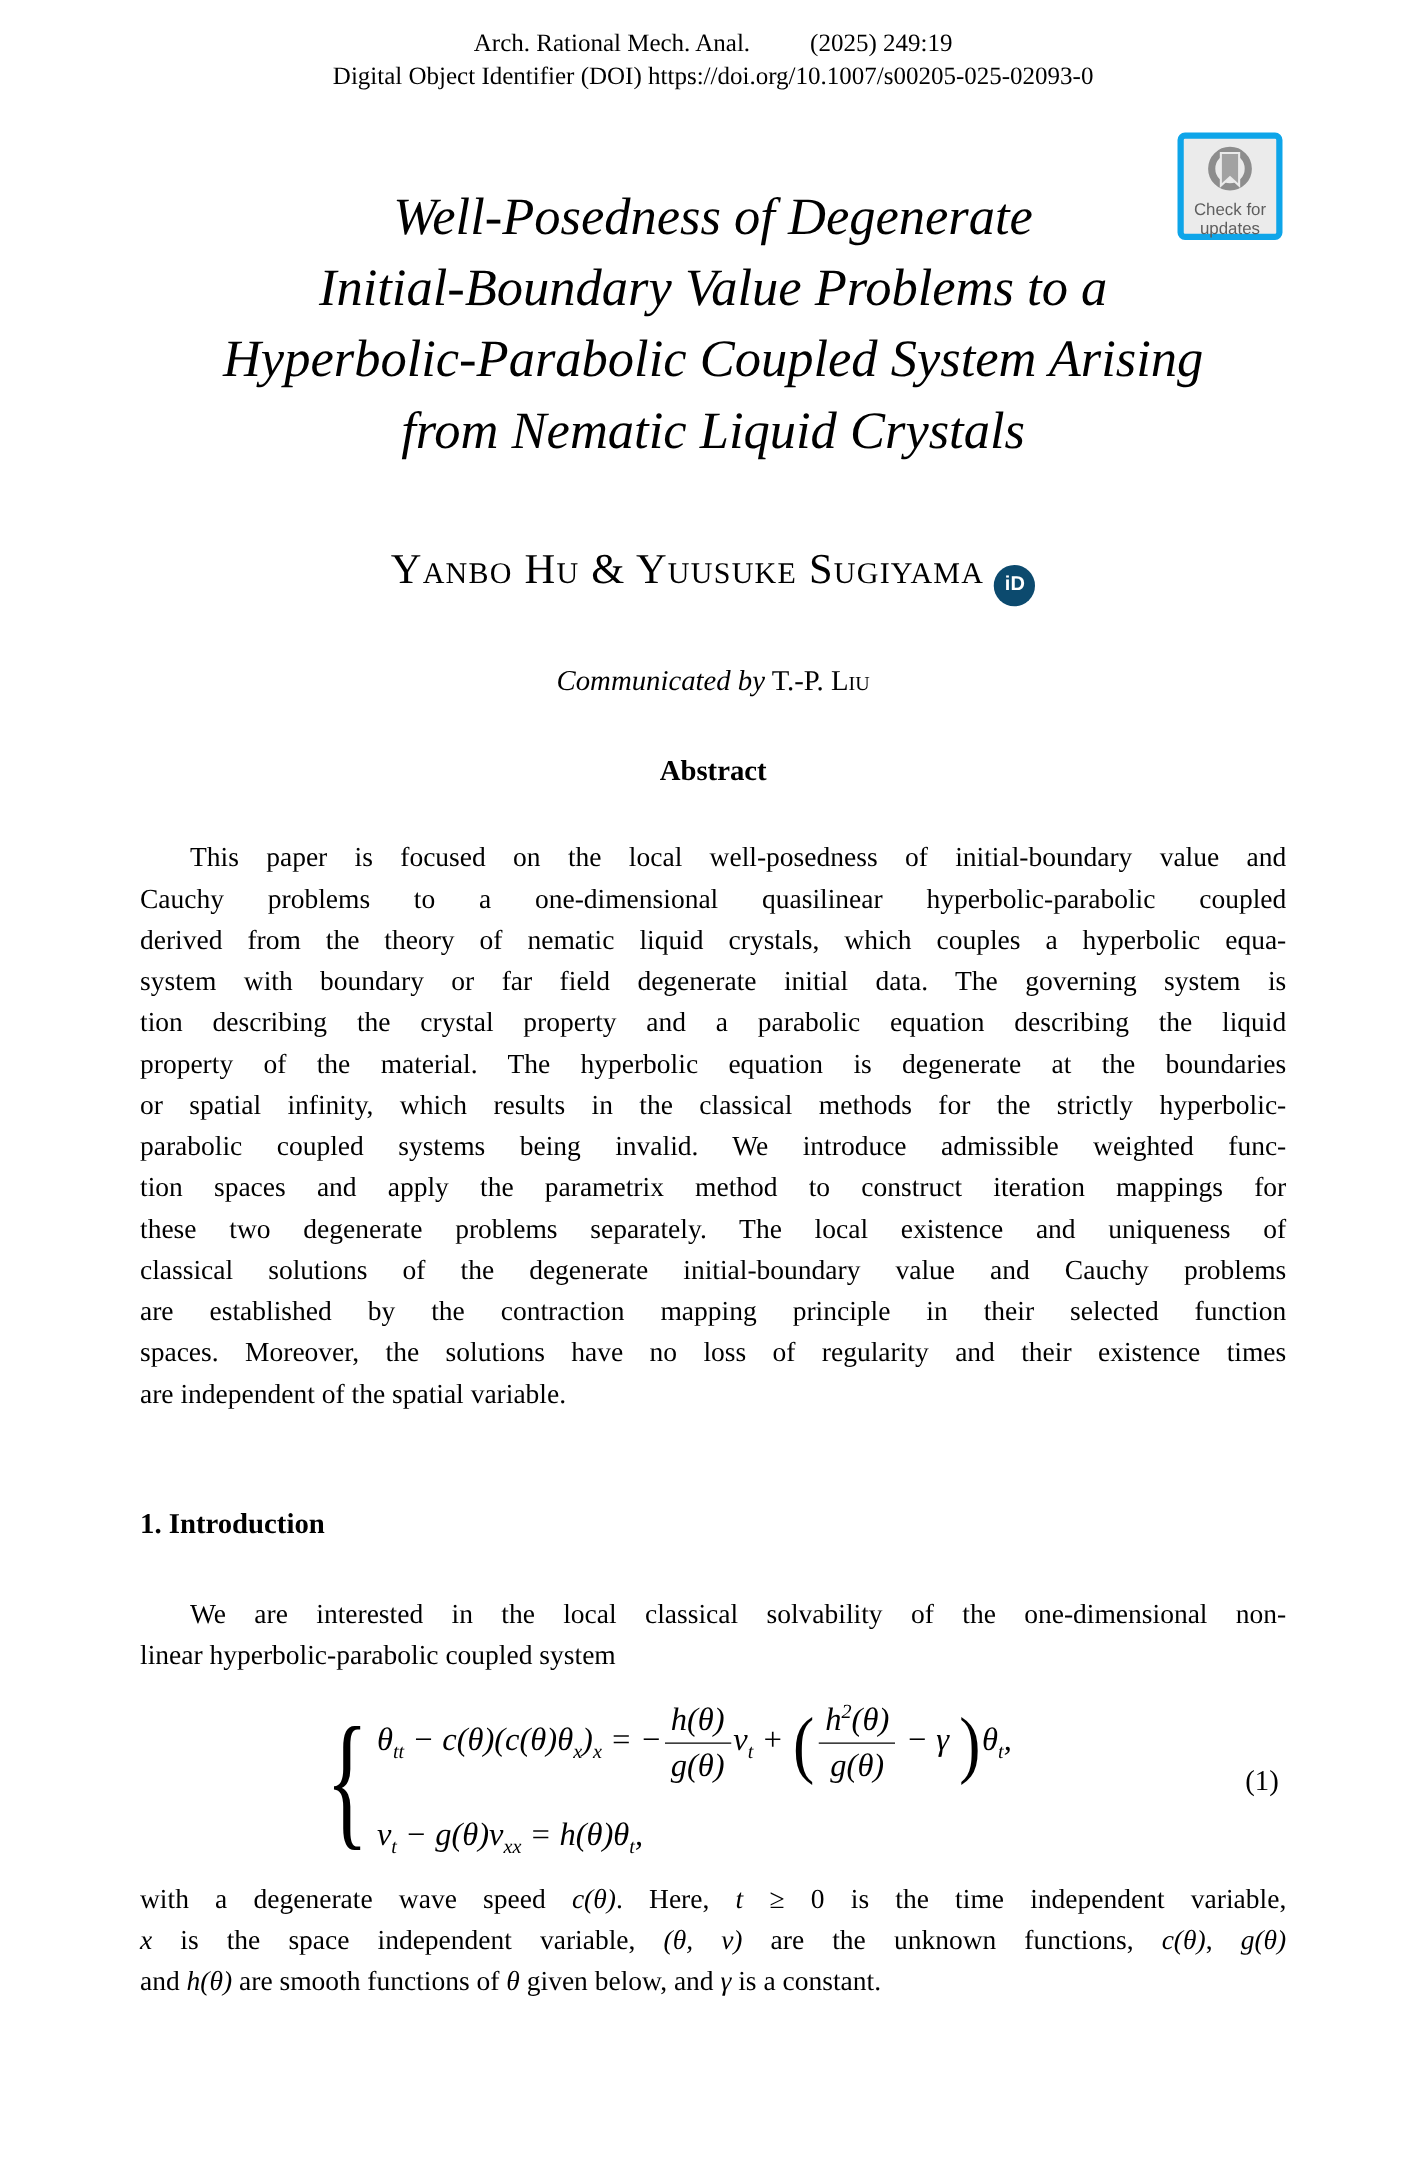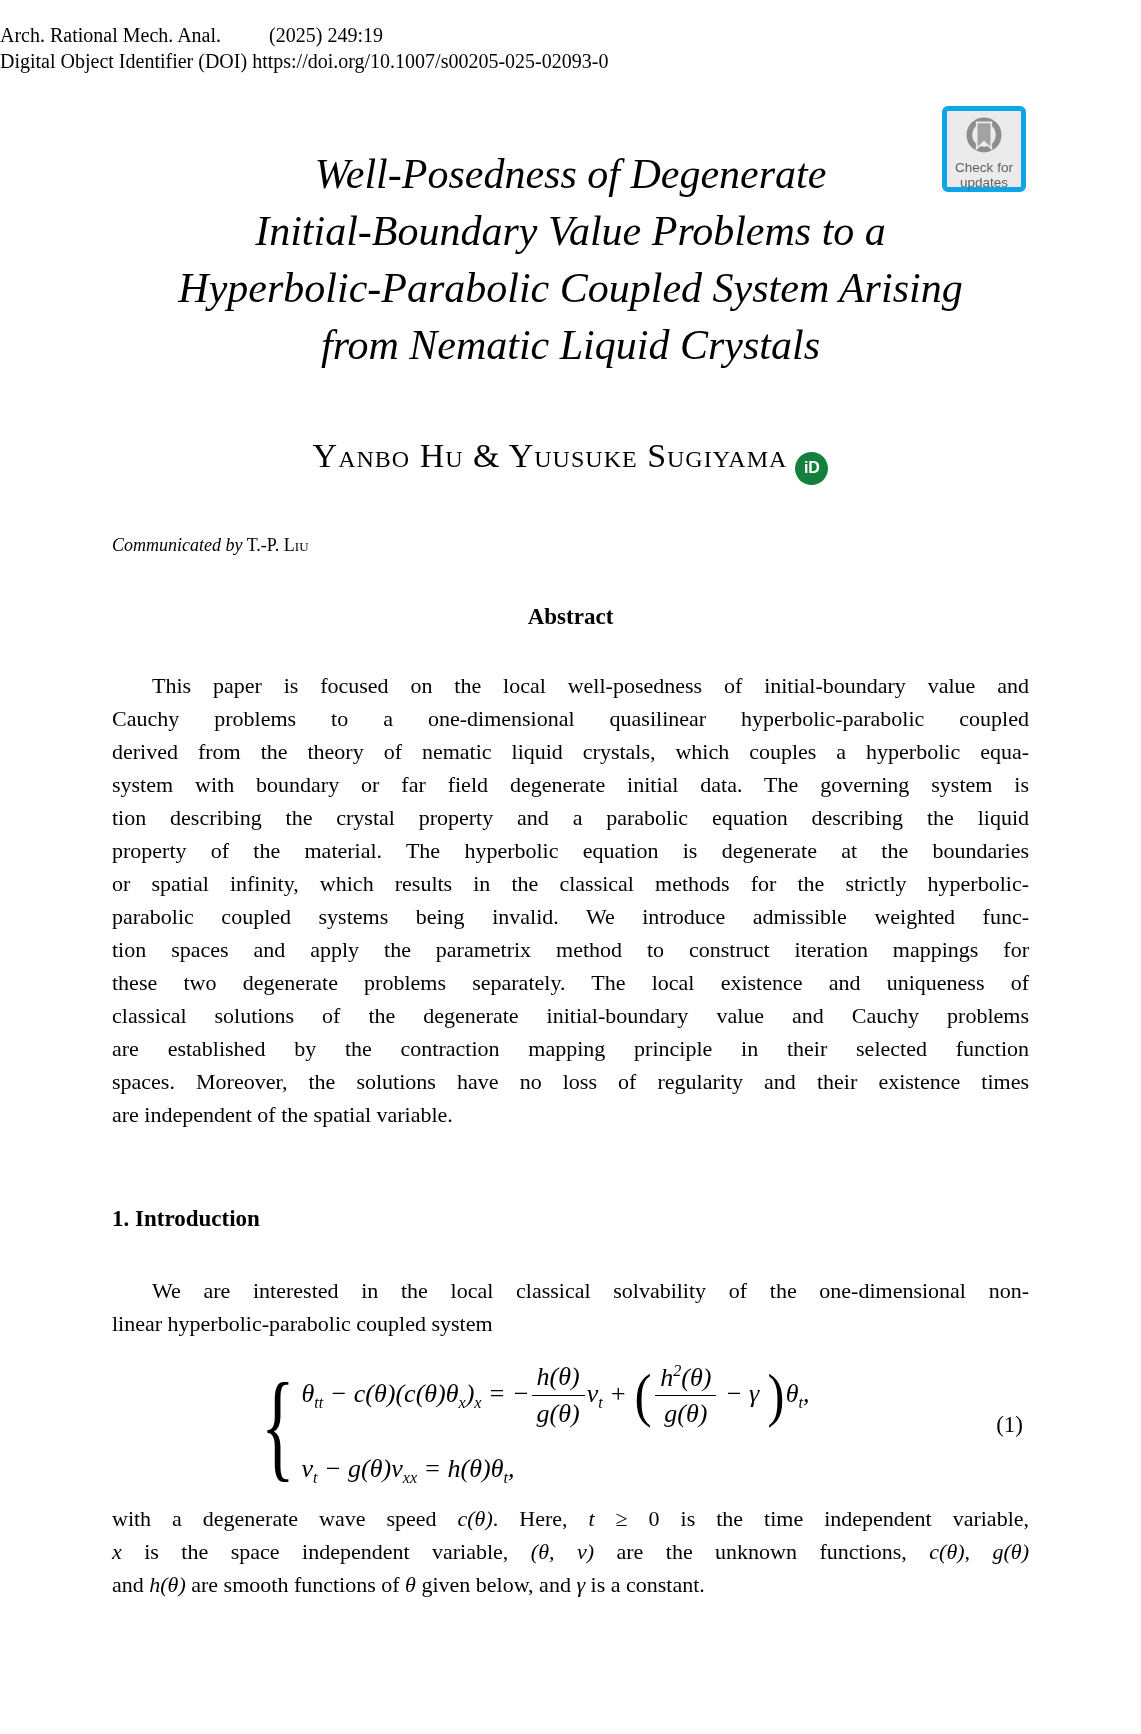--- a/index.html
+++ b/index.html
@@ -7,21 +7,21 @@
     position:relative;
     width:1141px;height:1734px;
     background:#ffffff;
     color:#000;
     font-family:"Liberation Serif","DejaVu Serif",serif;
     overflow:hidden;
   }
   .body-col{width:917px;margin-left:112px;}
 
   
-  .jheader{padding-top:22px;text-align:left;font-size:20px;line-height:26px;}
+  .jheader{padding-top:22px;text-align:center;font-size:20px;line-height:26px;}
   .jheader .hgap{display:inline-block;width:48px;}
   .doi-link{color:#000;text-decoration:none;}
 
   
   .badge{
     position:absolute;left:942px;top:106px;width:84px;height:86px;
     background:#ebebeb;border:5px solid #0ea5e9;border-radius:6px;
     box-sizing:border-box;text-align:center;cursor:pointer;
     font-family:"Liberation Sans","DejaVu Sans",sans-serif;
   }
@@ -37,21 +37,21 @@
     font-size:34px;line-height:40px;letter-spacing:1px;}
   .orcid{
     display:inline-flex;width:33px;height:33px;border-radius:50%;
     align-items:center;justify-content:center;vertical-align:-6px;
     color:#fff;font-family:"Liberation Sans","DejaVu Sans",sans-serif;
     font-size:16px;font-weight:bold;font-variant:normal;letter-spacing:0;
     margin-left:8px;cursor:pointer;
   }
 
   
-  .communicated{margin-top:46px;font-size:18px;line-height:28px;}
+  .communicated{margin-top:46px;text-align:center;font-size:23px;line-height:28px;}
   .communicated .pref{font-style:italic;}
   .communicated .name{font-variant:small-caps;}
 
   
   .abs-heading{margin-top:43px;text-align:center;font-weight:bold;font-size:23px;line-height:30px;}
   .para{font-size:22px;line-height:33px;}
   .abstract-para{margin-top:37px;}
   .justify .line{text-align:justify;text-align-last:justify;}
   .justify .line:last-child{text-align-last:left;}
   .indent-first .line:first-child{text-indent:40px;}
@@ -115,21 +115,21 @@
   <div class="body-col">
 
     <div class="title">
         <div class="line">Well-Posedness of Degenerate</div>
         <div class="line">Initial-Boundary Value Problems to a</div>
         <div class="line">Hyperbolic-Parabolic Coupled System Arising</div>
         <div class="line">from Nematic Liquid Crystals</div>
       </div>
 
     <div class="authors">
-      <span>Yanbo Hu &amp; Yuusuke Sugiyama</span><span class="orcid" style="background: #15803d;">iD</span>
+      <span>Yanbo Hu &amp; Yuusuke Sugiyama</span><span class="orcid" style="background: #0c4a6e;">iD</span>
     </div>
 
     <div class="communicated">
       <span class="pref">Communicated by</span><span class="name"> T.-P. Liu</span>
     </div>
 
     <div class="abs-heading">Abstract</div>
     <div class="para abstract-para justify indent-first">
         <div class="line">This paper is focused on the local well-posedness of initial-boundary value and</div>
         <div class="line">Cauchy problems to a one-dimensional quasilinear hyperbolic-parabolic coupled</div>

